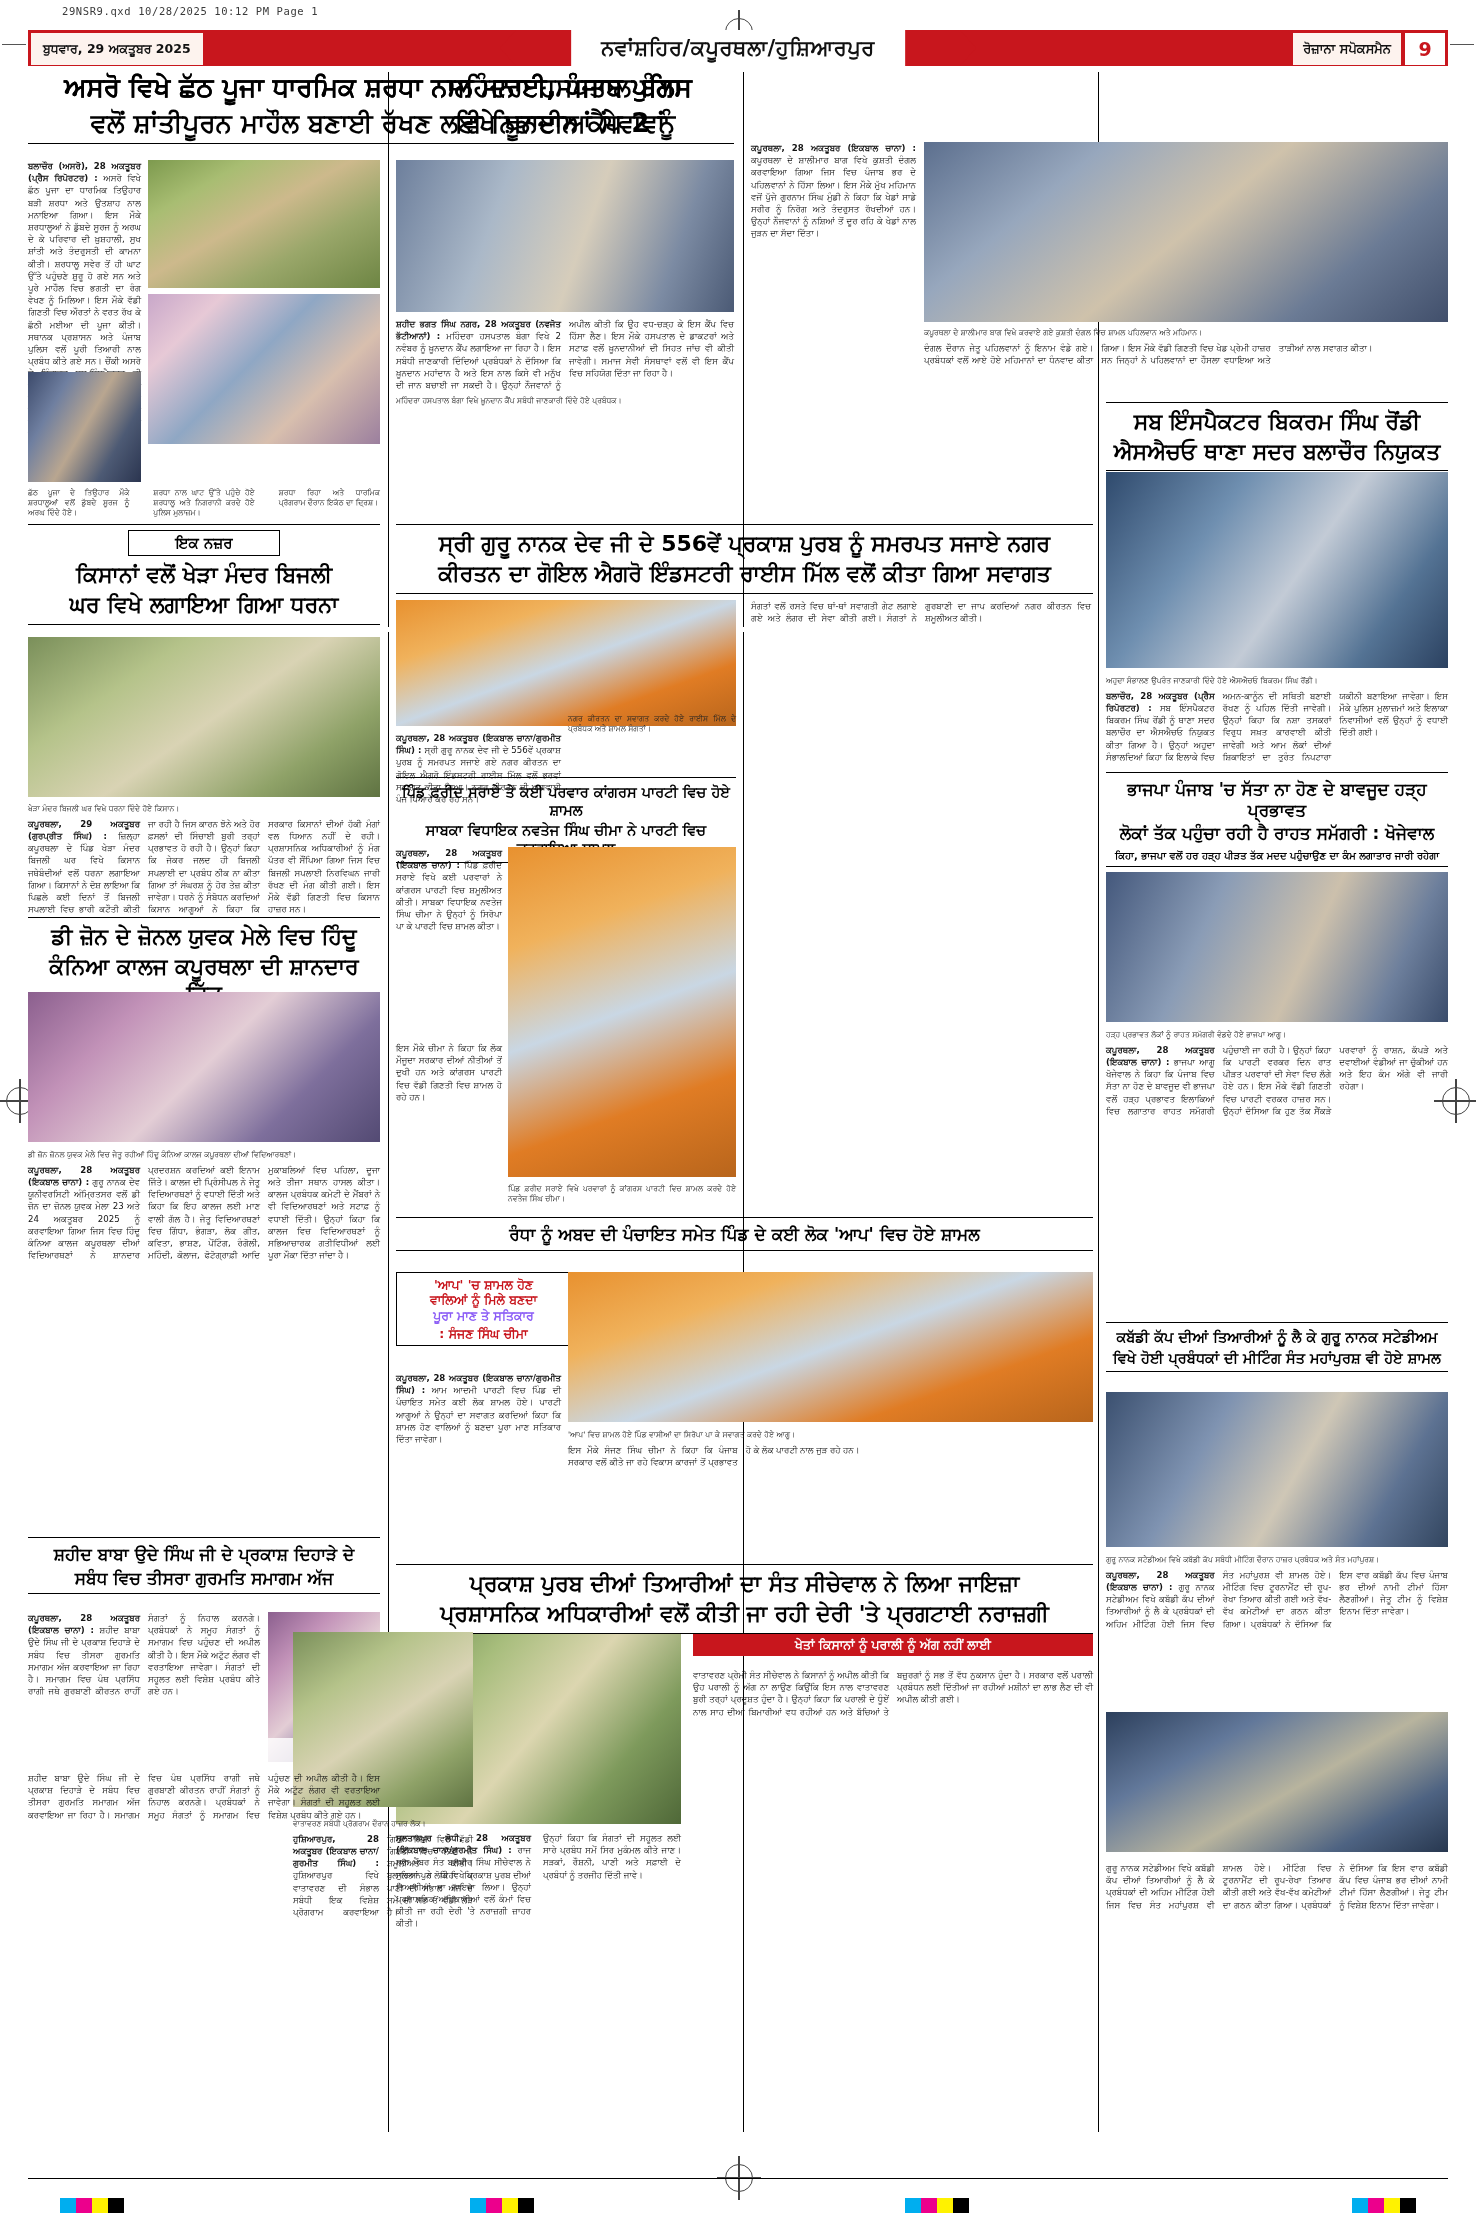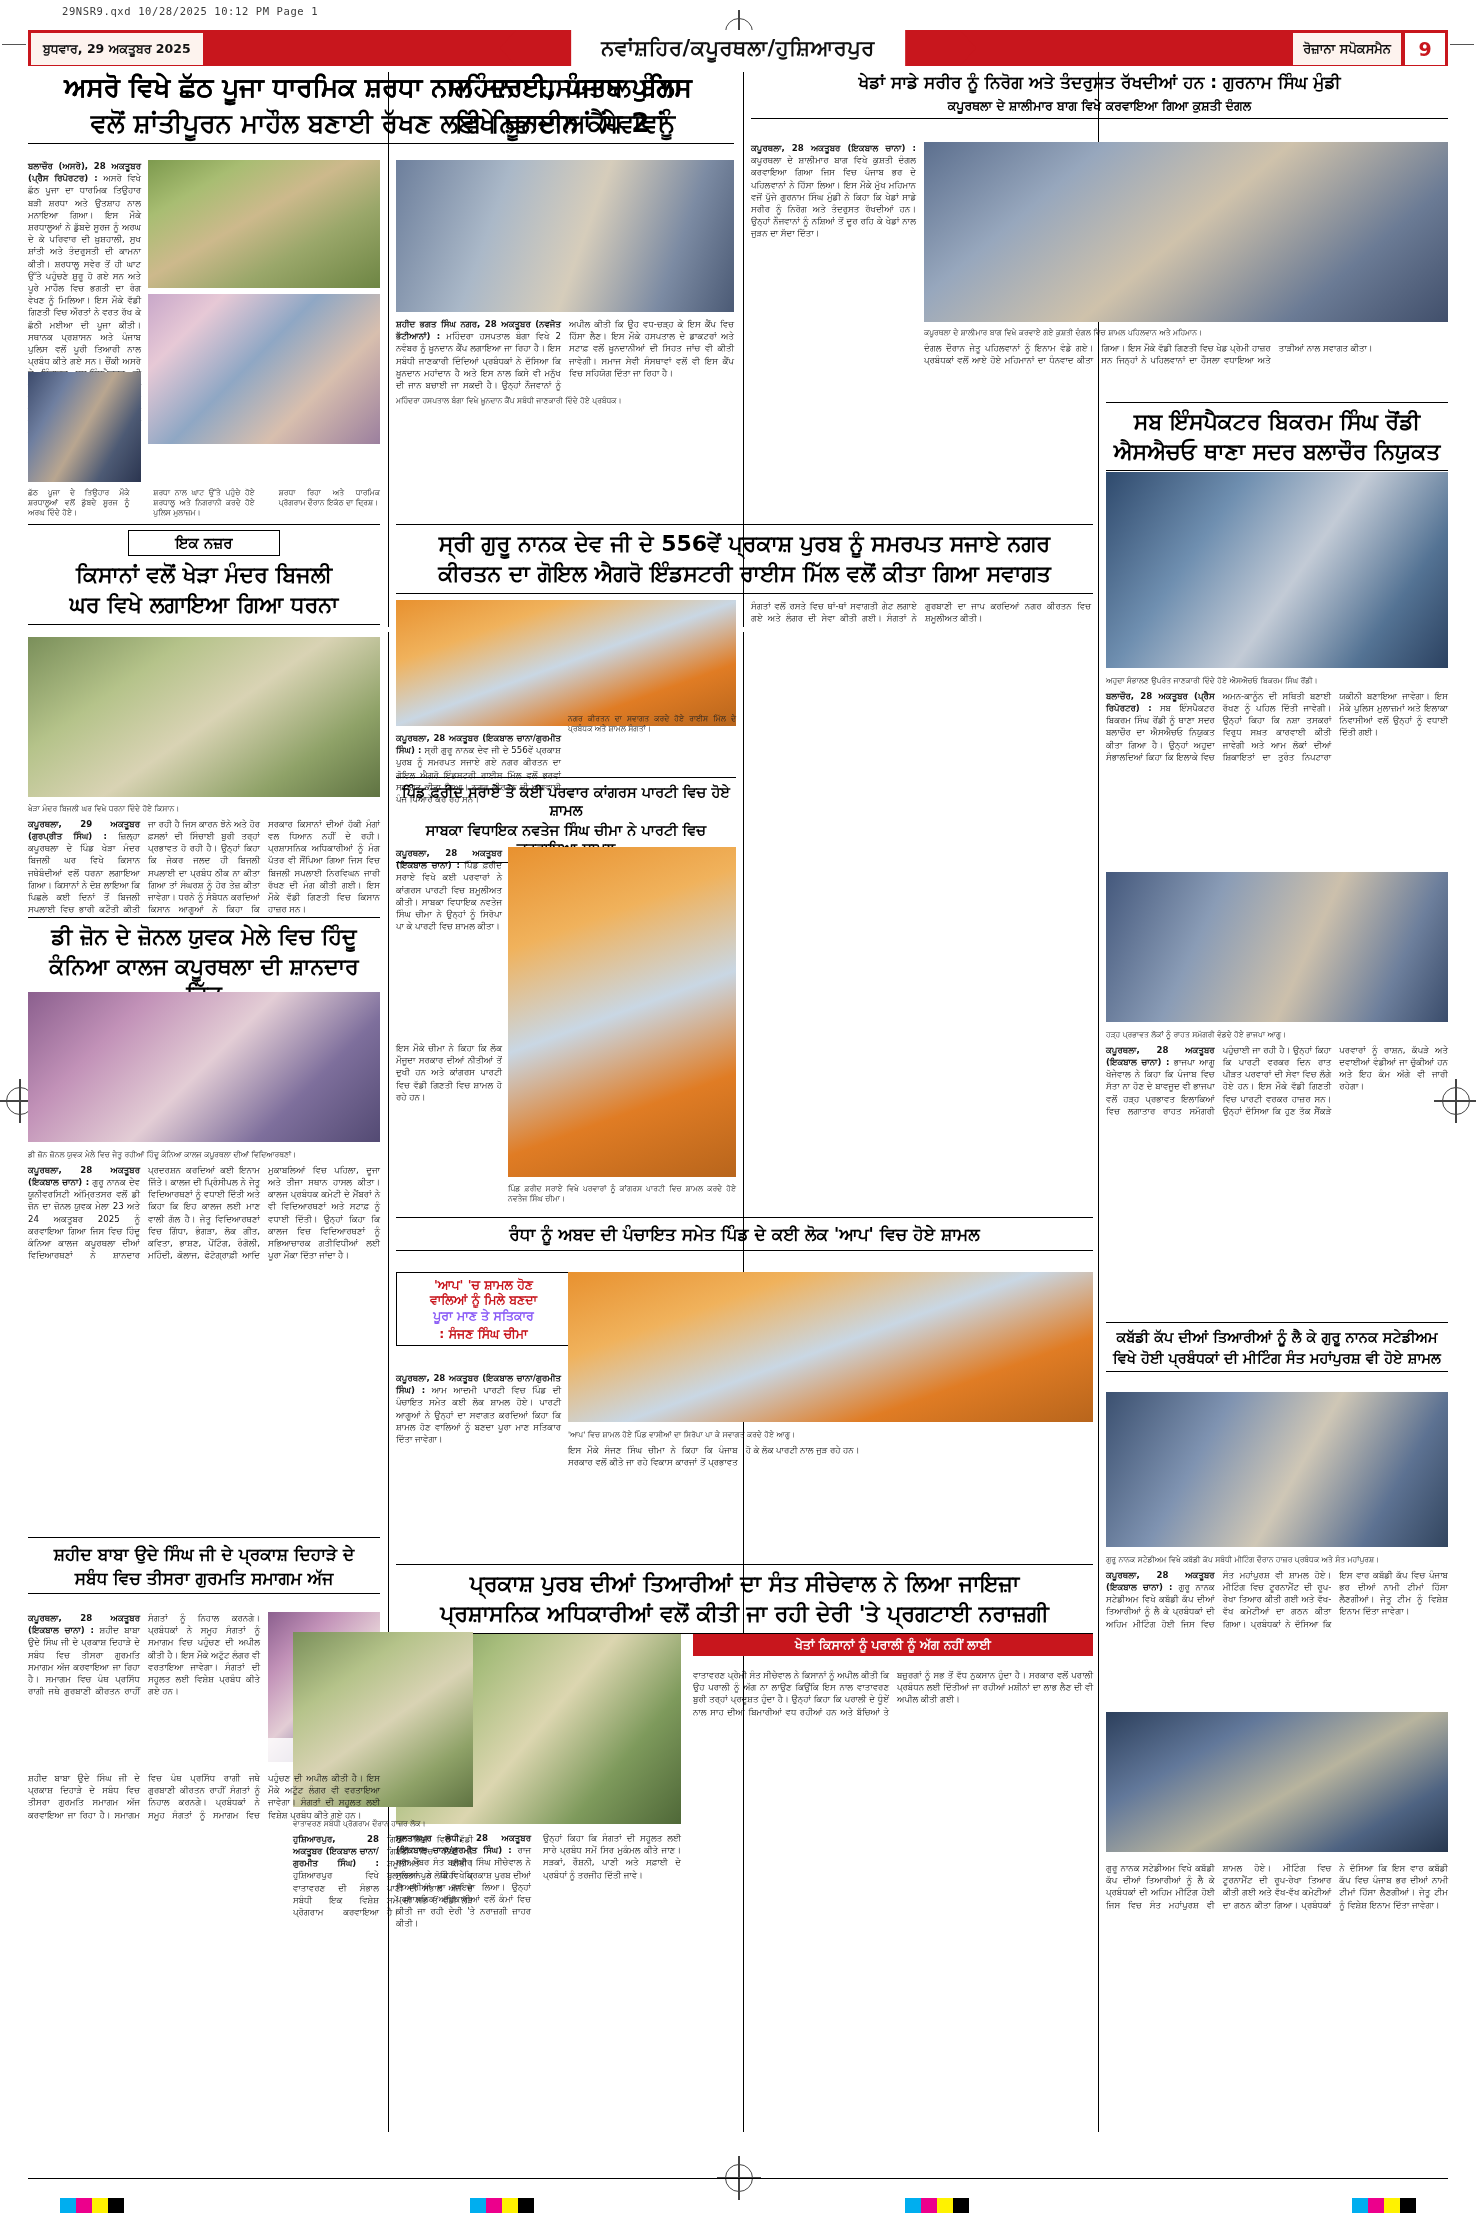--- a/index.html
+++ b/index.html
@@ -176,26 +176,20 @@
       <div class="thin-b"></div>
     </div>
     <div class="blk photo ph4" style="left:368px;top:88px;width:338px;height:152px;"></div>
     <div class="blk" style="left:368px;top:246px;width:338px;">
       <div class="cols2">
         <div class="body"><b>ਸ਼ਹੀਦ ਭਗਤ ਸਿੰਘ ਨਗਰ, 28 ਅਕਤੂਬਰ (ਨਵਜੋਤ ਭੱਟੀਆਨਾਂ) :</b> <span>ਮਹਿੰਦਰਾ ਹਸਪਤਾਲ ਬੰਗਾ ਵਿਖੇ 2 ਨਵੰਬਰ ਨੂੰ ਖ਼ੂਨਦਾਨ ਕੈਂਪ ਲਗਾਇਆ ਜਾ ਰਿਹਾ ਹੈ। ਇਸ ਸਬੰਧੀ ਜਾਣਕਾਰੀ ਦਿੰਦਿਆਂ ਪ੍ਰਬੰਧਕਾਂ ਨੇ ਦੱਸਿਆ ਕਿ ਖ਼ੂਨਦਾਨ ਮਹਾਂਦਾਨ ਹੈ ਅਤੇ ਇਸ ਨਾਲ ਕਿਸੇ ਵੀ ਮਨੁੱਖ ਦੀ ਜਾਨ ਬਚਾਈ ਜਾ ਸਕਦੀ ਹੈ। ਉਨ੍ਹਾਂ ਨੌਜਵਾਨਾਂ ਨੂੰ ਅਪੀਲ ਕੀਤੀ ਕਿ ਉਹ ਵਧ-ਚੜ੍ਹ ਕੇ ਇਸ ਕੈਂਪ ਵਿਚ ਹਿੱਸਾ ਲੈਣ। ਇਸ ਮੌਕੇ ਹਸਪਤਾਲ ਦੇ ਡਾਕਟਰਾਂ ਅਤੇ ਸਟਾਫ਼ ਵਲੋਂ ਖ਼ੂਨਦਾਨੀਆਂ ਦੀ ਸਿਹਤ ਜਾਂਚ ਵੀ ਕੀਤੀ ਜਾਵੇਗੀ। ਸਮਾਜ ਸੇਵੀ ਸੰਸਥਾਵਾਂ ਵਲੋਂ ਵੀ ਇਸ ਕੈਂਪ ਵਿਚ ਸਹਿਯੋਗ ਦਿੱਤਾ ਜਾ ਰਿਹਾ ਹੈ।</span></div>
       </div>
       <div class="cap" style="margin-top:3px;">ਮਹਿੰਦਰਾ ਹਸਪਤਾਲ ਬੰਗਾ ਵਿਖੇ ਖ਼ੂਨਦਾਨ ਕੈਂਪ ਸਬੰਧੀ ਜਾਣਕਾਰੀ ਦਿੰਦੇ ਹੋਏ ਪ੍ਰਬੰਧਕ।</div>
     </div>
 
-    <div class="blk" style="left:723px;top:0;width:697px;">
-      <div class="hl hl-md">ਖੇਡਾਂ ਸਾਡੇ ਸਰੀਰ ਨੂੰ ਨਿਰੋਗ ਅਤੇ ਤੰਦਰੁਸਤ ਰੱਖਦੀਆਂ ਹਨ : ਗੁਰਨਾਮ ਸਿੰਘ ਮੁੰਡੀ</div>
-      <div class="subhl" style="margin-top:5px;">ਕਪੂਰਥਲਾ ਦੇ ਸ਼ਾਲੀਮਾਰ ਬਾਗ ਵਿਖੇ ਕਰਵਾਇਆ ਗਿਆ ਕੁਸ਼ਤੀ ਦੰਗਲ</div>
-      <div style="height:4px;"></div>
-      <div class="thin-b"></div>
-    </div>
 
     <div class="blk" style="left:723px;top:70px;width:165px;">
       <div class="body"><b>ਕਪੂਰਥਲਾ, 28 ਅਕਤੂਬਰ (ਇਕਬਾਲ ਚਾਨਾ) :</b> <span>ਕਪੂਰਥਲਾ ਦੇ ਸ਼ਾਲੀਮਾਰ ਬਾਗ ਵਿਖੇ ਕੁਸ਼ਤੀ ਦੰਗਲ ਕਰਵਾਇਆ ਗਿਆ ਜਿਸ ਵਿਚ ਪੰਜਾਬ ਭਰ ਦੇ ਪਹਿਲਵਾਨਾਂ ਨੇ ਹਿੱਸਾ ਲਿਆ। ਇਸ ਮੌਕੇ ਮੁੱਖ ਮਹਿਮਾਨ ਵਜੋਂ ਪੁੱਜੇ ਗੁਰਨਾਮ ਸਿੰਘ ਮੁੰਡੀ ਨੇ ਕਿਹਾ ਕਿ ਖੇਡਾਂ ਸਾਡੇ ਸਰੀਰ ਨੂੰ ਨਿਰੋਗ ਅਤੇ ਤੰਦਰੁਸਤ ਰੱਖਦੀਆਂ ਹਨ। ਉਨ੍ਹਾਂ ਨੌਜਵਾਨਾਂ ਨੂੰ ਨਸ਼ਿਆਂ ਤੋਂ ਦੂਰ ਰਹਿ ਕੇ ਖੇਡਾਂ ਨਾਲ ਜੁੜਨ ਦਾ ਸੱਦਾ ਦਿੱਤਾ।</span></div>
     </div>
     <div class="blk photo ph6" style="left:896px;top:70px;width:524px;height:180px;"></div>
     <div class="blk" style="left:896px;top:254px;width:524px;">
       <div class="cap">ਕਪੂਰਥਲਾ ਦੇ ਸ਼ਾਲੀਮਾਰ ਬਾਗ ਵਿਖੇ ਕਰਵਾਏ ਗਏ ਕੁਸ਼ਤੀ ਦੰਗਲ ਵਿਚ ਸ਼ਾਮਲ ਪਹਿਲਵਾਨ ਅਤੇ ਮਹਿਮਾਨ।</div>
       <div class="body" style="margin-top:4px;column-count:3;column-gap:8px;">ਦੰਗਲ ਦੌਰਾਨ ਜੇਤੂ ਪਹਿਲਵਾਨਾਂ ਨੂੰ ਇਨਾਮ ਵੰਡੇ ਗਏ। ਪ੍ਰਬੰਧਕਾਂ ਵਲੋਂ ਆਏ ਹੋਏ ਮਹਿਮਾਨਾਂ ਦਾ ਧੰਨਵਾਦ ਕੀਤਾ ਗਿਆ। ਇਸ ਮੌਕੇ ਵੱਡੀ ਗਿਣਤੀ ਵਿਚ ਖੇਡ ਪ੍ਰੇਮੀ ਹਾਜ਼ਰ ਸਨ ਜਿਨ੍ਹਾਂ ਨੇ ਪਹਿਲਵਾਨਾਂ ਦਾ ਹੌਸਲਾ ਵਧਾਇਆ ਅਤੇ ਤਾੜੀਆਂ ਨਾਲ ਸਵਾਗਤ ਕੀਤਾ।</div>
     </div>
 
@@ -261,20 +255,28 @@
     <div class="blk" style="left:368px;top:775px;width:106px;">
       <div class="body"><b>ਕਪੂਰਥਲਾ, 28 ਅਕਤੂਬਰ (ਇਕਬਾਲ ਚਾਨਾ) :</b> <span>ਪਿੰਡ ਫ਼ਰੀਦ ਸਰਾਏ ਵਿਖੇ ਕਈ ਪਰਵਾਰਾਂ ਨੇ ਕਾਂਗਰਸ ਪਾਰਟੀ ਵਿਚ ਸ਼ਮੂਲੀਅਤ ਕੀਤੀ। ਸਾਬਕਾ ਵਿਧਾਇਕ ਨਵਤੇਜ ਸਿੰਘ ਚੀਮਾ ਨੇ ਉਨ੍ਹਾਂ ਨੂੰ ਸਿਰੋਪਾ ਪਾ ਕੇ ਪਾਰਟੀ ਵਿਚ ਸ਼ਾਮਲ ਕੀਤਾ।</span></div>
     </div>
     <div class="blk" style="left:480px;top:1110px;width:228px;">
       <div class="cap">ਪਿੰਡ ਫ਼ਰੀਦ ਸਰਾਏ ਵਿਖੇ ਪਰਵਾਰਾਂ ਨੂੰ ਕਾਂਗਰਸ ਪਾਰਟੀ ਵਿਚ ਸ਼ਾਮਲ ਕਰਦੇ ਹੋਏ ਨਵਤੇਜ ਸਿੰਘ ਚੀਮਾ।</div>
     </div>
     <div class="blk" style="left:368px;top:970px;width:106px;">
       <div class="body">ਇਸ ਮੌਕੇ ਚੀਮਾ ਨੇ ਕਿਹਾ ਕਿ ਲੋਕ ਮੌਜੂਦਾ ਸਰਕਾਰ ਦੀਆਂ ਨੀਤੀਆਂ ਤੋਂ ਦੁਖੀ ਹਨ ਅਤੇ ਕਾਂਗਰਸ ਪਾਰਟੀ ਵਿਚ ਵੱਡੀ ਗਿਣਤੀ ਵਿਚ ਸ਼ਾਮਲ ਹੋ ਰਹੇ ਹਨ।</div>
     </div>
 
+    <div class="blk" style="left:1078px;top:700px;width:342px;">
+      <div class="rule-t" style="padding-top:6px;"></div>
+      <div class="hl hl-md">ਭਾਜਪਾ ਪੰਜਾਬ 'ਚ ਸੱਤਾ ਨਾ ਹੋਣ ਦੇ ਬਾਵਜੂਦ ਹੜ੍ਹ ਪ੍ਰਭਾਵਤ</div>
+      <div class="hl hl-md" style="margin-top:3px;">ਲੋਕਾਂ ਤੱਕ ਪਹੁੰਚਾ ਰਹੀ ਹੈ ਰਾਹਤ ਸਮੱਗਰੀ : ਖੋਜੇਵਾਲ</div>
+      <div class="subhl" style="margin-top:5px;font-size:10px;">ਕਿਹਾ, ਭਾਜਪਾ ਵਲੋਂ ਹਰ ਹੜ੍ਹ ਪੀੜਤ ਤੱਕ ਮਦਦ ਪਹੁੰਚਾਉਣ ਦਾ ਕੰਮ ਲਗਾਤਾਰ ਜਾਰੀ ਰਹੇਗਾ</div>
+      <div style="height:4px;"></div>
+      <div class="thin-b"></div>
+    </div>
     <div class="blk photo ph9" style="left:1078px;top:800px;width:342px;height:150px;"></div>
     <div class="blk" style="left:1078px;top:956px;width:342px;">
       <div class="cap">ਹੜ੍ਹ ਪ੍ਰਭਾਵਤ ਲੋਕਾਂ ਨੂੰ ਰਾਹਤ ਸਮੱਗਰੀ ਵੰਡਦੇ ਹੋਏ ਭਾਜਪਾ ਆਗੂ।</div>
       <div class="cols3" style="margin-top:4px;">
         <div class="body"><b>ਕਪੂਰਥਲਾ, 28 ਅਕਤੂਬਰ (ਇਕਬਾਲ ਚਾਨਾ) :</b> <span>ਭਾਜਪਾ ਆਗੂ ਖੋਜੇਵਾਲ ਨੇ ਕਿਹਾ ਕਿ ਪੰਜਾਬ ਵਿਚ ਸੱਤਾ ਨਾ ਹੋਣ ਦੇ ਬਾਵਜੂਦ ਵੀ ਭਾਜਪਾ ਵਲੋਂ ਹੜ੍ਹ ਪ੍ਰਭਾਵਤ ਇਲਾਕਿਆਂ ਵਿਚ ਲਗਾਤਾਰ ਰਾਹਤ ਸਮੱਗਰੀ ਪਹੁੰਚਾਈ ਜਾ ਰਹੀ ਹੈ। ਉਨ੍ਹਾਂ ਕਿਹਾ ਕਿ ਪਾਰਟੀ ਵਰਕਰ ਦਿਨ ਰਾਤ ਪੀੜਤ ਪਰਵਾਰਾਂ ਦੀ ਸੇਵਾ ਵਿਚ ਲੱਗੇ ਹੋਏ ਹਨ।</span> <span>ਇਸ ਮੌਕੇ ਵੱਡੀ ਗਿਣਤੀ ਵਿਚ ਪਾਰਟੀ ਵਰਕਰ ਹਾਜ਼ਰ ਸਨ। ਉਨ੍ਹਾਂ ਦੱਸਿਆ ਕਿ ਹੁਣ ਤੱਕ ਸੈਂਕੜੇ ਪਰਵਾਰਾਂ ਨੂੰ ਰਾਸ਼ਨ, ਕੱਪੜੇ ਅਤੇ ਦਵਾਈਆਂ ਵੰਡੀਆਂ ਜਾ ਚੁੱਕੀਆਂ ਹਨ ਅਤੇ ਇਹ ਕੰਮ ਅੱਗੇ ਵੀ ਜਾਰੀ ਰਹੇਗਾ।</span></div>
       </div>
     </div>
 
     <div class="blk" style="left:0;top:845px;width:352px;">
       <div class="rule-t" style="padding-top:6px;"></div>

